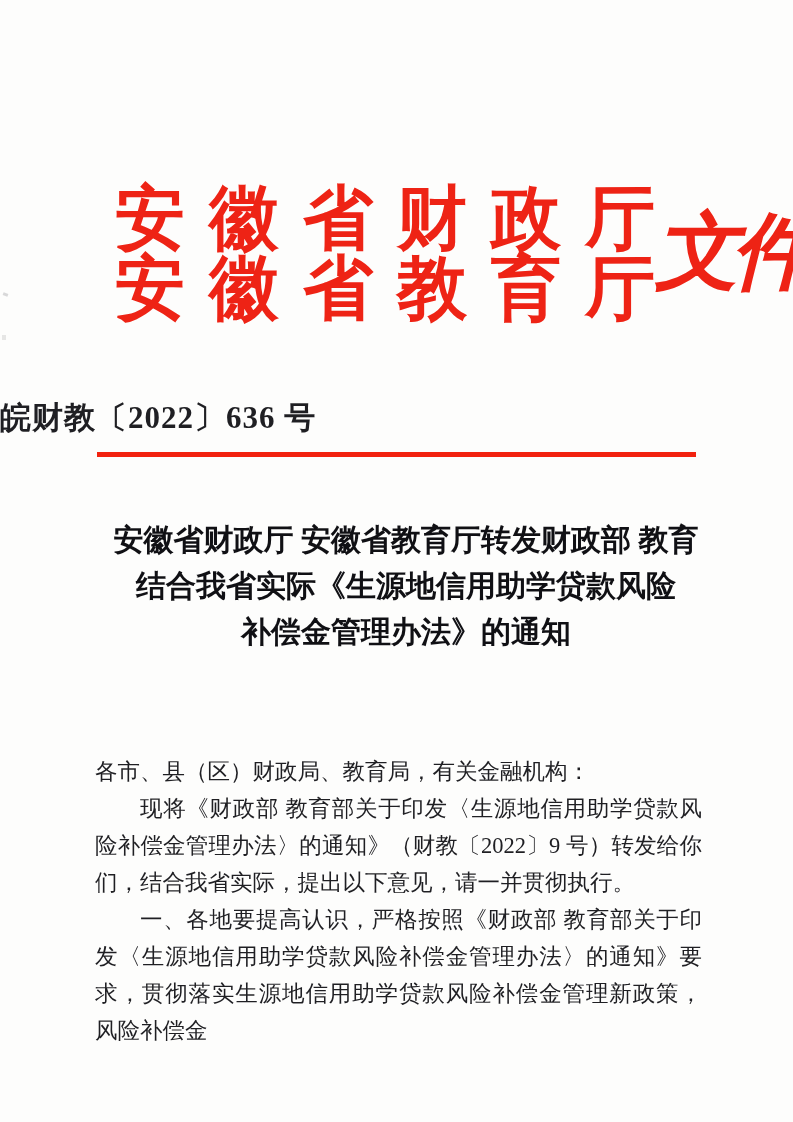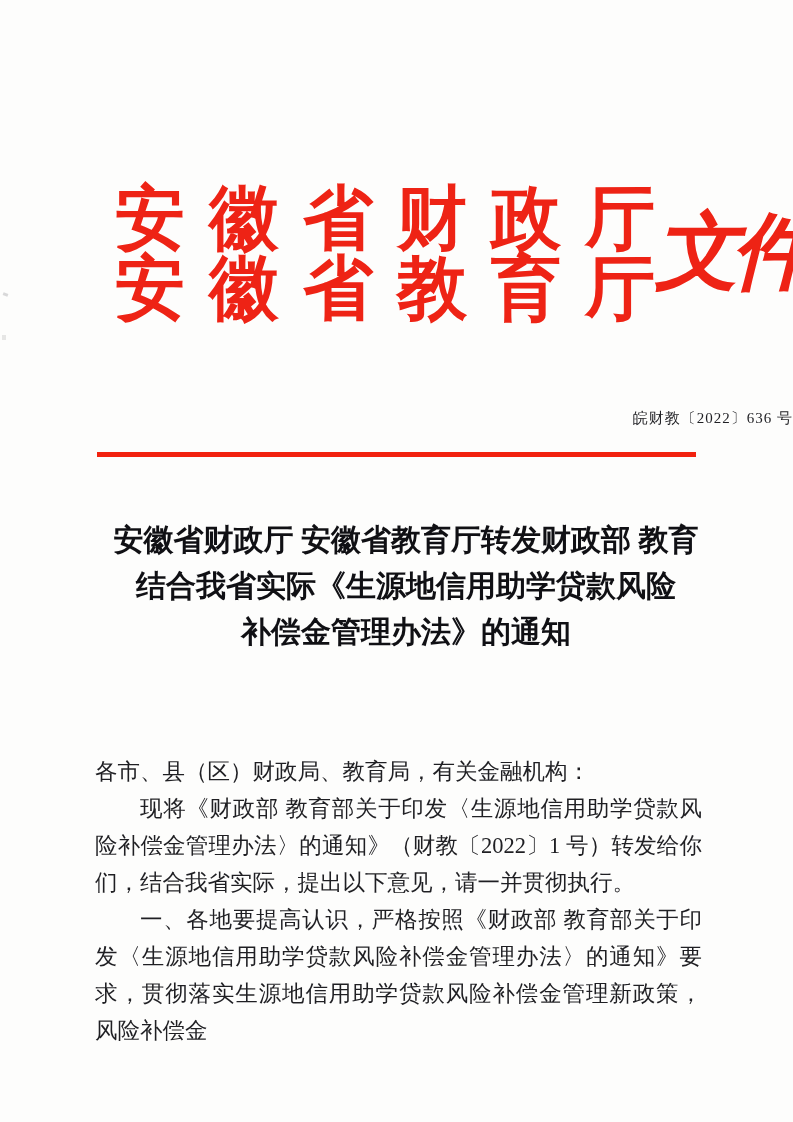--- a/index.html
+++ b/index.html
@@ -38,22 +38,22 @@
   .doc-word{
     font-size:84px;line-height:100px;font-weight:bold;
     letter-spacing:-7px;margin-right:-2px;position:relative;top:-2px;
     white-space:nowrap;
     font-style:italic;
   }
 
   
   .doc-number{
     position:absolute;top:404px;left:0;width:100%;
-    text-align:right;font-size:15px;line-height:28px;
-    color:var(--text);letter-spacing:1px;
+    text-align:left;font-size:31px;line-height:28px;
+    color:var(--text);letter-spacing:1px;font-weight:bold;
   }
 
   
   .red-rule{
     position:absolute;top:452px;left:97px;width:599px;height:5px;
     background:var(--rule-red);
   }
 
   
   .doc-title{
@@ -93,17 +93,17 @@
   <div class="red-rule"></div>
 
   <div class="doc-title">
     <div class="t-line">安徽省财政厅 安徽省教育厅转发财政部 教育</div>
     <div class="t-line">结合我省实际《生源地信用助学贷款风险</div>
     <div class="t-line">补偿金管理办法》的通知</div>
   </div>
 
   <div class="doc-body">
     <p>各市、县（区）财政局、教育局，有关金融机构：</p>
-    <p class="indent">现将《财政部 教育部关于印发〈生源地信用助学贷款风险补偿金管理办法〉的通知》（财教〔2022〕1 号）转发给你们，结合我省实际，提出以下意见，请一并贯彻执行。</p>
+    <p class="indent">现将《财政部 教育部关于印发〈生源地信用助学贷款风险补偿金管理办法〉的通知》（财教〔2022〕9 号）转发给你们，结合我省实际，提出以下意见，请一并贯彻执行。</p>
     <p class="indent">一、各地要提高认识，严格按照《财政部 教育部关于印发〈生源地信用助学贷款风险补偿金管理办法〉的通知》要求，贯彻落实生源地信用助学贷款风险补偿金管理新政策，风险补偿金</p>
   </div>
 
 </div>
 
 </body></html>

